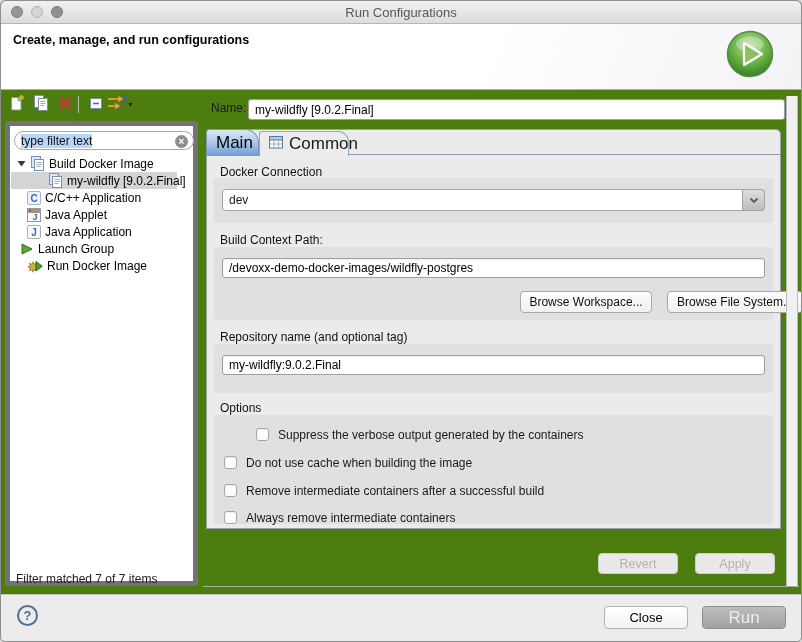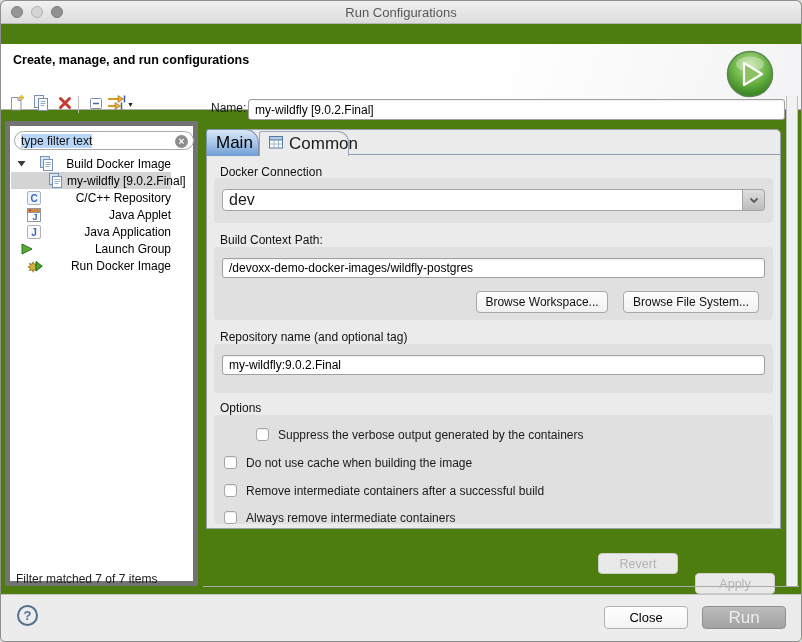--- a/index.html
+++ b/index.html
@@ -10,35 +10,35 @@
   
   .titlebar{left:0;top:0;width:100%;height:23px;background:linear-gradient(#f1f1f1,#dcdcdc);
             border-bottom:1px solid #b6b6b6;}
   .tl{width:12px;height:12px;border-radius:50%;top:5px;}
   .tl1{left:10px;background:#969696;border:1px solid #7f7f7f;}
   .tl2{left:30px;background:#d4d4d4;border:1px solid #b2b2b2;}
   .tl3{left:50px;background:#919191;border:1px solid #7b7b7b;}
   .wtitle{width:100%;text-align:center;top:4px;font-size:13px;color:#585858;}
   
   .header{left:0;top:23px;width:100%;height:66px;border-bottom:1px solid #aeaeae;
-          background:linear-gradient(110deg,#ffffff 60%,#f3f3f5 100%);margin-top:20px;}
+          background:linear-gradient(110deg,#ffffff 60%,#f3f3f5 100%);}
   .htitle{left:12px;top:9px;font-weight:bold;font-size:12.5px;color:#000;}
   .playwrap{left:724px;top:5px;width:50px;height:50px;}
   
   .sidebar{left:0;top:89px;width:202px;height:504px;}
   .tbtn{width:21px;height:21px;top:4px;display:flex;align-items:center;justify-content:center;border-radius:3px;}
   .tsep{left:77px;top:6px;width:1px;height:17px;background:#bdbdbd;}
   .caret{font-size:7px;color:#222;top:11px;left:126px;}
   .whitepanel{left:4px;top:31px;width:193px;height:465px;background:#ffffff;border:5px solid #737373;border-radius:2px;}
   .filterbox{left:4px;top:5px;width:180px;height:19px;background:#fff;border:1px solid #a8a8a8;
              border-radius:10px;display:flex;align-items:center;padding:0 6px;}
   .filtersel{background:#b8d6f8;font-size:12px;color:#111;font-style:italic;font-style:normal;}
   .clearbtn{position:absolute;right:5px;top:3px;width:13px;height:13px;border-radius:50%;background:#8d8d8d;
             color:#fff;font-size:10px;line-height:13px;text-align:center;font-weight:bold;}
-  .trow{left:1px;right:22px;height:17px;display:flex;align-items:center;gap:4px;white-space:nowrap;justify-content:space-between;}
+  .trow{left:1px;right:16px;height:17px;display:flex;align-items:center;gap:4px;white-space:nowrap;}
   .trow.sel{background:#d4d4d4;}
   .tlabel{font-size:12px;color:#000;}
   .twisty{display:inline-flex;width:10px;justify-content:center;}
   .ticon{display:inline-flex;flex:none;}
   .status{left:6px;top:446px;font-size:12px;color:#222;}
   
   .mainpanel{left:202px;top:89px;width:600px;height:504px;}
   .namelabel{left:8px;top:11px;font-size:12px;}
   .input{background:#fff;border:1px solid #a0a0a0;border-radius:3px;font-family:"Liberation Sans",sans-serif;
          font-size:12px;color:#000;padding:0 6px;box-shadow:inset 0 1px 2px rgba(0,0,0,0.07);}
@@ -47,26 +47,26 @@
   .tabbar{left:0;top:0;right:0;height:25px;border-bottom:1px solid #8e9bb0;}
   .tab{display:flex;align-items:center;gap:5px;padding:0 9px;font-size:17px;}
   .tabmain{left:-1px;top:-1px;width:53px;height:27px;z-index:2;color:#000;
            background:linear-gradient(#dae8f8 0%,#a3c2e6 55%,#6f9cd6 100%);
            border:1px solid #7e93ad;border-bottom:none;border-radius:3px 14px 0 0;}
   .tabcommon{left:52px;top:1px;width:90px;height:25px;background:#ececec;
              border:1px solid #9aa8ba;border-bottom:none;border-radius:3px 11px 0 0;}
   .glabel{font-size:12px;color:#111;}
   .group{background:#e0e0e0;border-radius:4px;}
   .combo{left:8px;top:11px;right:8px;height:22px;background:#fff;border:1px solid #a4a4a4;border-radius:4px;
-         display:flex;align-items:center;padding-left:6px;font-size:16px;}
+         display:flex;align-items:center;padding-left:6px;font-size:12px;}
   .combobtn{position:absolute;right:-1px;top:-1px;width:23px;height:22px;border:1px solid #a4a4a4;
             border-radius:0 4px 4px 0;background:linear-gradient(#dedede,#bdbdbd);
             display:flex;align-items:center;justify-content:center;}
   .pbtn{border:1px solid #a8a8a8;border-radius:4px;background:linear-gradient(#fdfdfd,#f1f1f1);
-        font-size:12px;color:#111;display:flex;align-items:center;justify-content:center;}
+        font-size:12px;color:#111;display:flex;align-items:center;justify-content:center;margin-left:44px;}
   .optrow{left:10px;display:flex;align-items:center;gap:9px;height:15px;}
   .cbox{width:13px;height:13px;background:#fff;border:1px solid #a6a6a6;border-radius:3px;flex:none;
         box-shadow:inset 0 1px 1px rgba(0,0,0,0.08);}
   .disbtn{width:80px;height:21px;border:1px solid #cecece;border-radius:4px;background:#e9e9e9;
           color:#b2b2b2;font-size:12.5px;display:flex;align-items:center;justify-content:center;}
   .mainbottomline{left:0px;top:496px;width:596px;height:1px;background:#ababab;}
   .gutter{left:583px;top:6px;width:12px;height:490px;background:#f1f1f1;
           border-left:1px solid #bcbcbc;border-right:1px solid #bcbcbc;}
   
   .footer{left:0;top:593px;width:100%;height:49px;border-top:1px solid #c4c4c4;background:#ececec;}
@@ -203,21 +203,21 @@
         <span class="tlabel">my-wildfly [9.0.2.Final]</span>
       </div>
 
       <div class="abs trow" style="top:63px;padding-left:16px;">
         <span class="ticon">
           <svg width="14" height="14" viewBox="0 0 14 14">
             <rect x="0.5" y="0.5" width="13" height="13" rx="1.5" fill="#eef4fb" stroke="#a8b4c6"></rect>
             <text x="7" y="10.5" font-size="10" font-weight="bold" fill="#3a66c0" text-anchor="middle" font-family="Liberation Sans">C</text>
           </svg>
         </span>
-        <span class="tlabel">C/C++ Repository</span>
+        <span class="tlabel">C/C++ Application</span>
       </div>
 
       <div class="abs trow" style="top:80px;padding-left:16px;">
         <span class="ticon">
           <svg width="14" height="14" viewBox="0 0 14 14">
             <rect x="0.5" y="0.5" width="13" height="13" fill="#ffffff" stroke="#8c98aa"></rect>
             <rect x="0.5" y="0.5" width="13" height="4" fill="#d4873c" stroke="#8c98aa"></rect>
             <circle cx="3" cy="2.5" r="1" fill="#b03a2a"></circle>
             <text x="8" y="12" font-size="9" font-weight="bold" fill="#3a66c0" text-anchor="middle" font-family="Liberation Sans">J</text>
           </svg>
@@ -334,21 +334,21 @@
         <div class="abs optrow" style="top:95px;">
           <span class="cbox"></span>
           <span>Always remove intermediate containers</span>
         </div>
       </div>
     </div>
 
     <div class="abs disbtn" style="left:395px;top:463px;">
       <span>Revert</span>
     </div>
-    <div class="abs disbtn" style="left:492px;top:483px;">
+    <div class="abs disbtn" style="left:492px;top:463px;">
       <span>Apply</span>
     </div>
 
     <div class="abs mainbottomline"></div>
     <div class="abs gutter"></div>
   </div>
 
   <div class="abs footer">
     <div class="abs helpbtn">
       <span>?</span>

